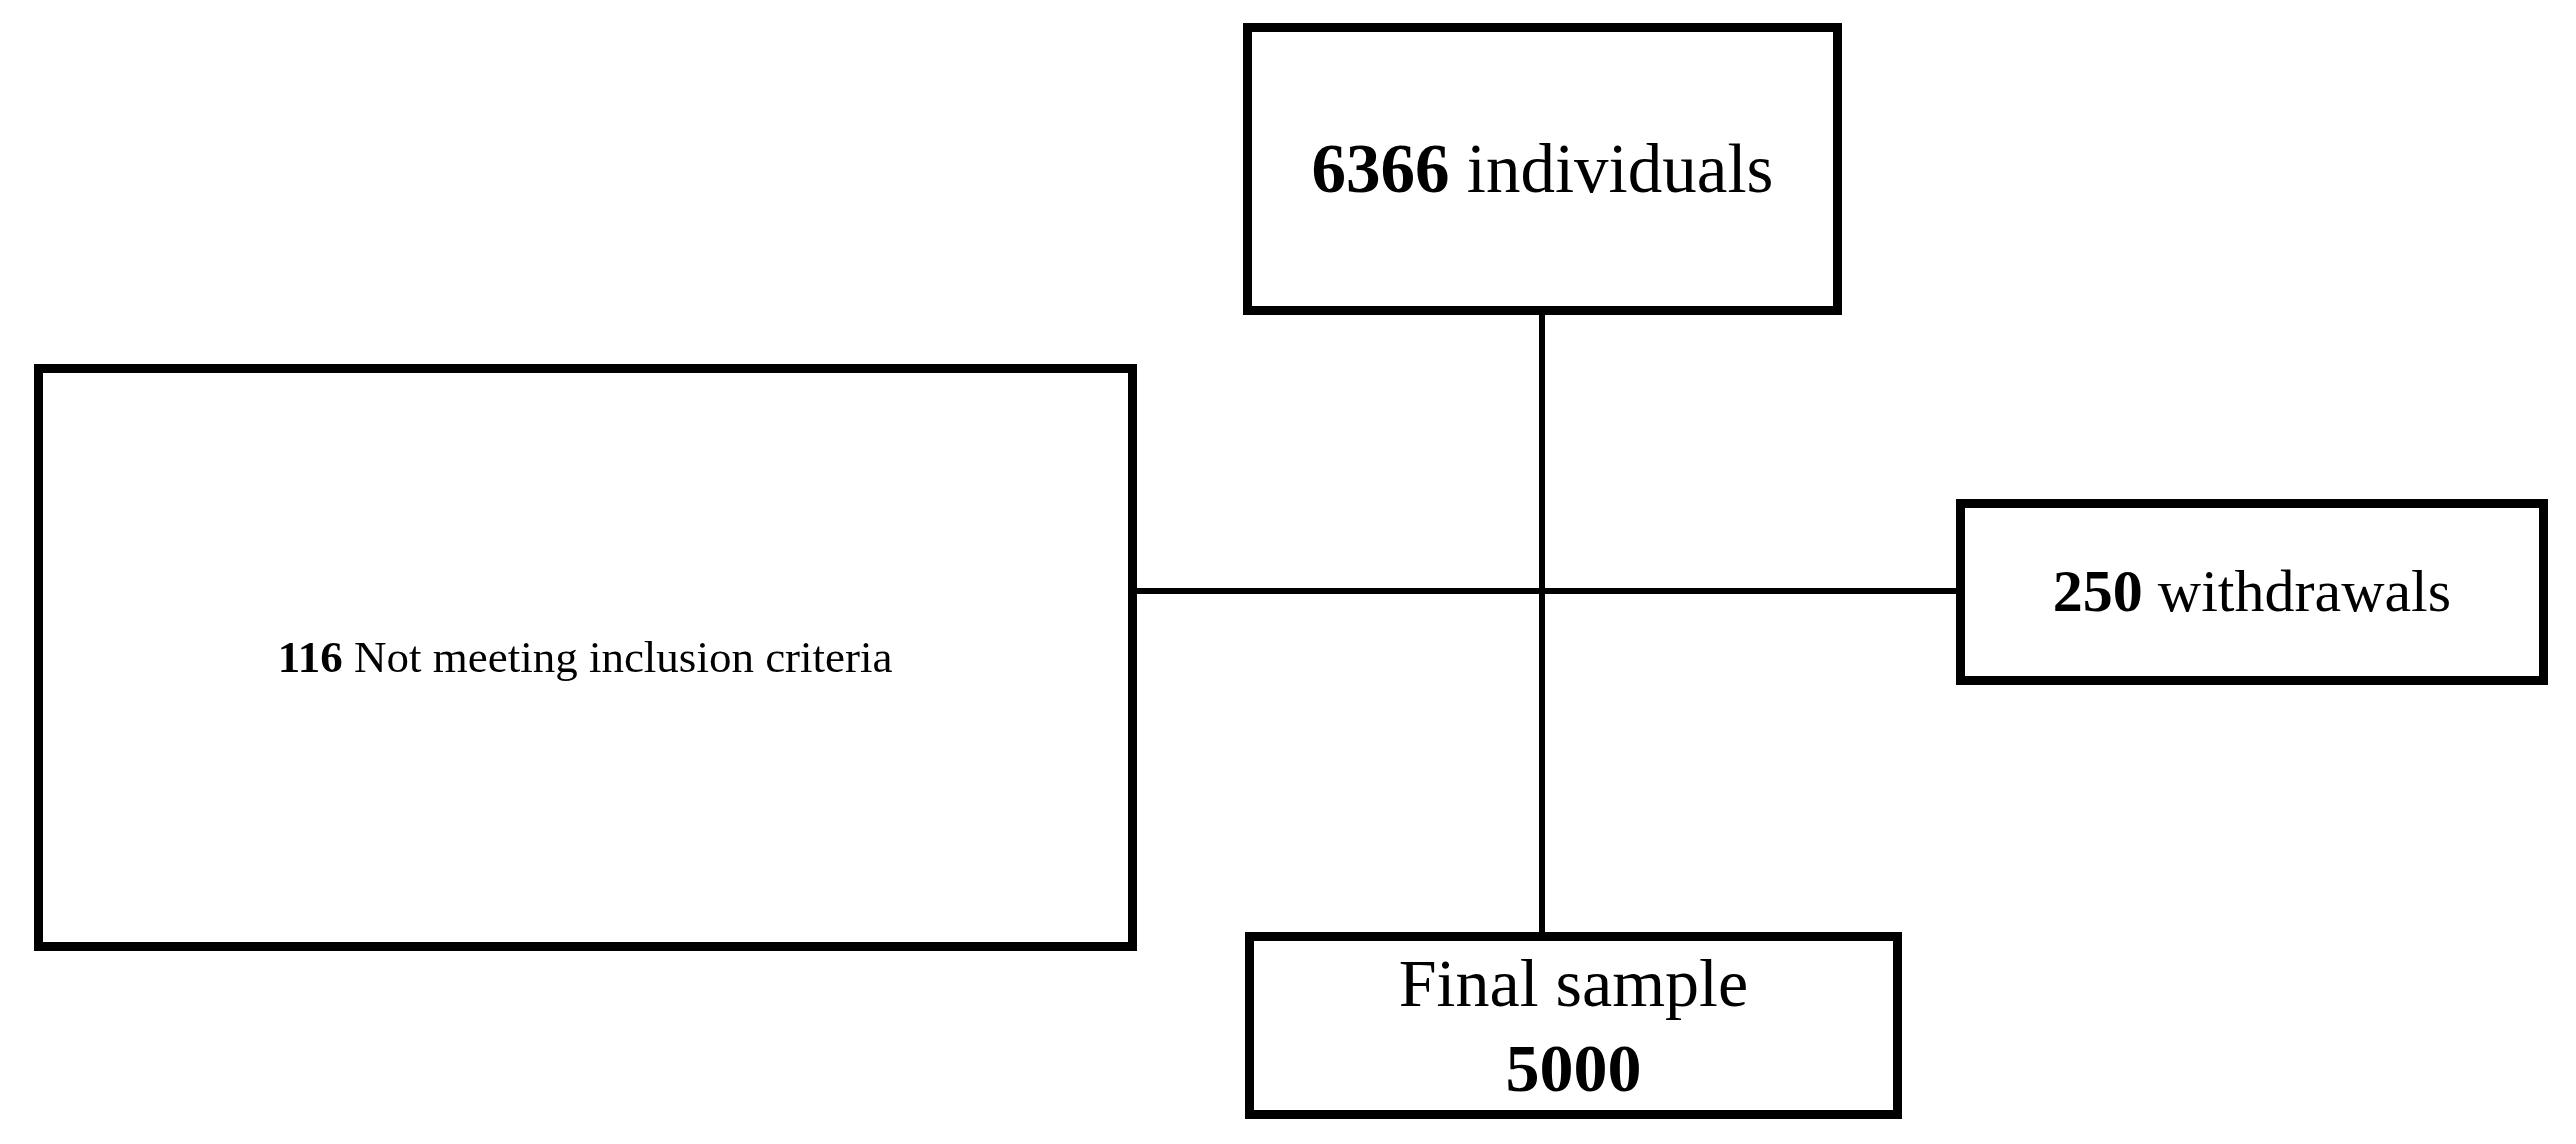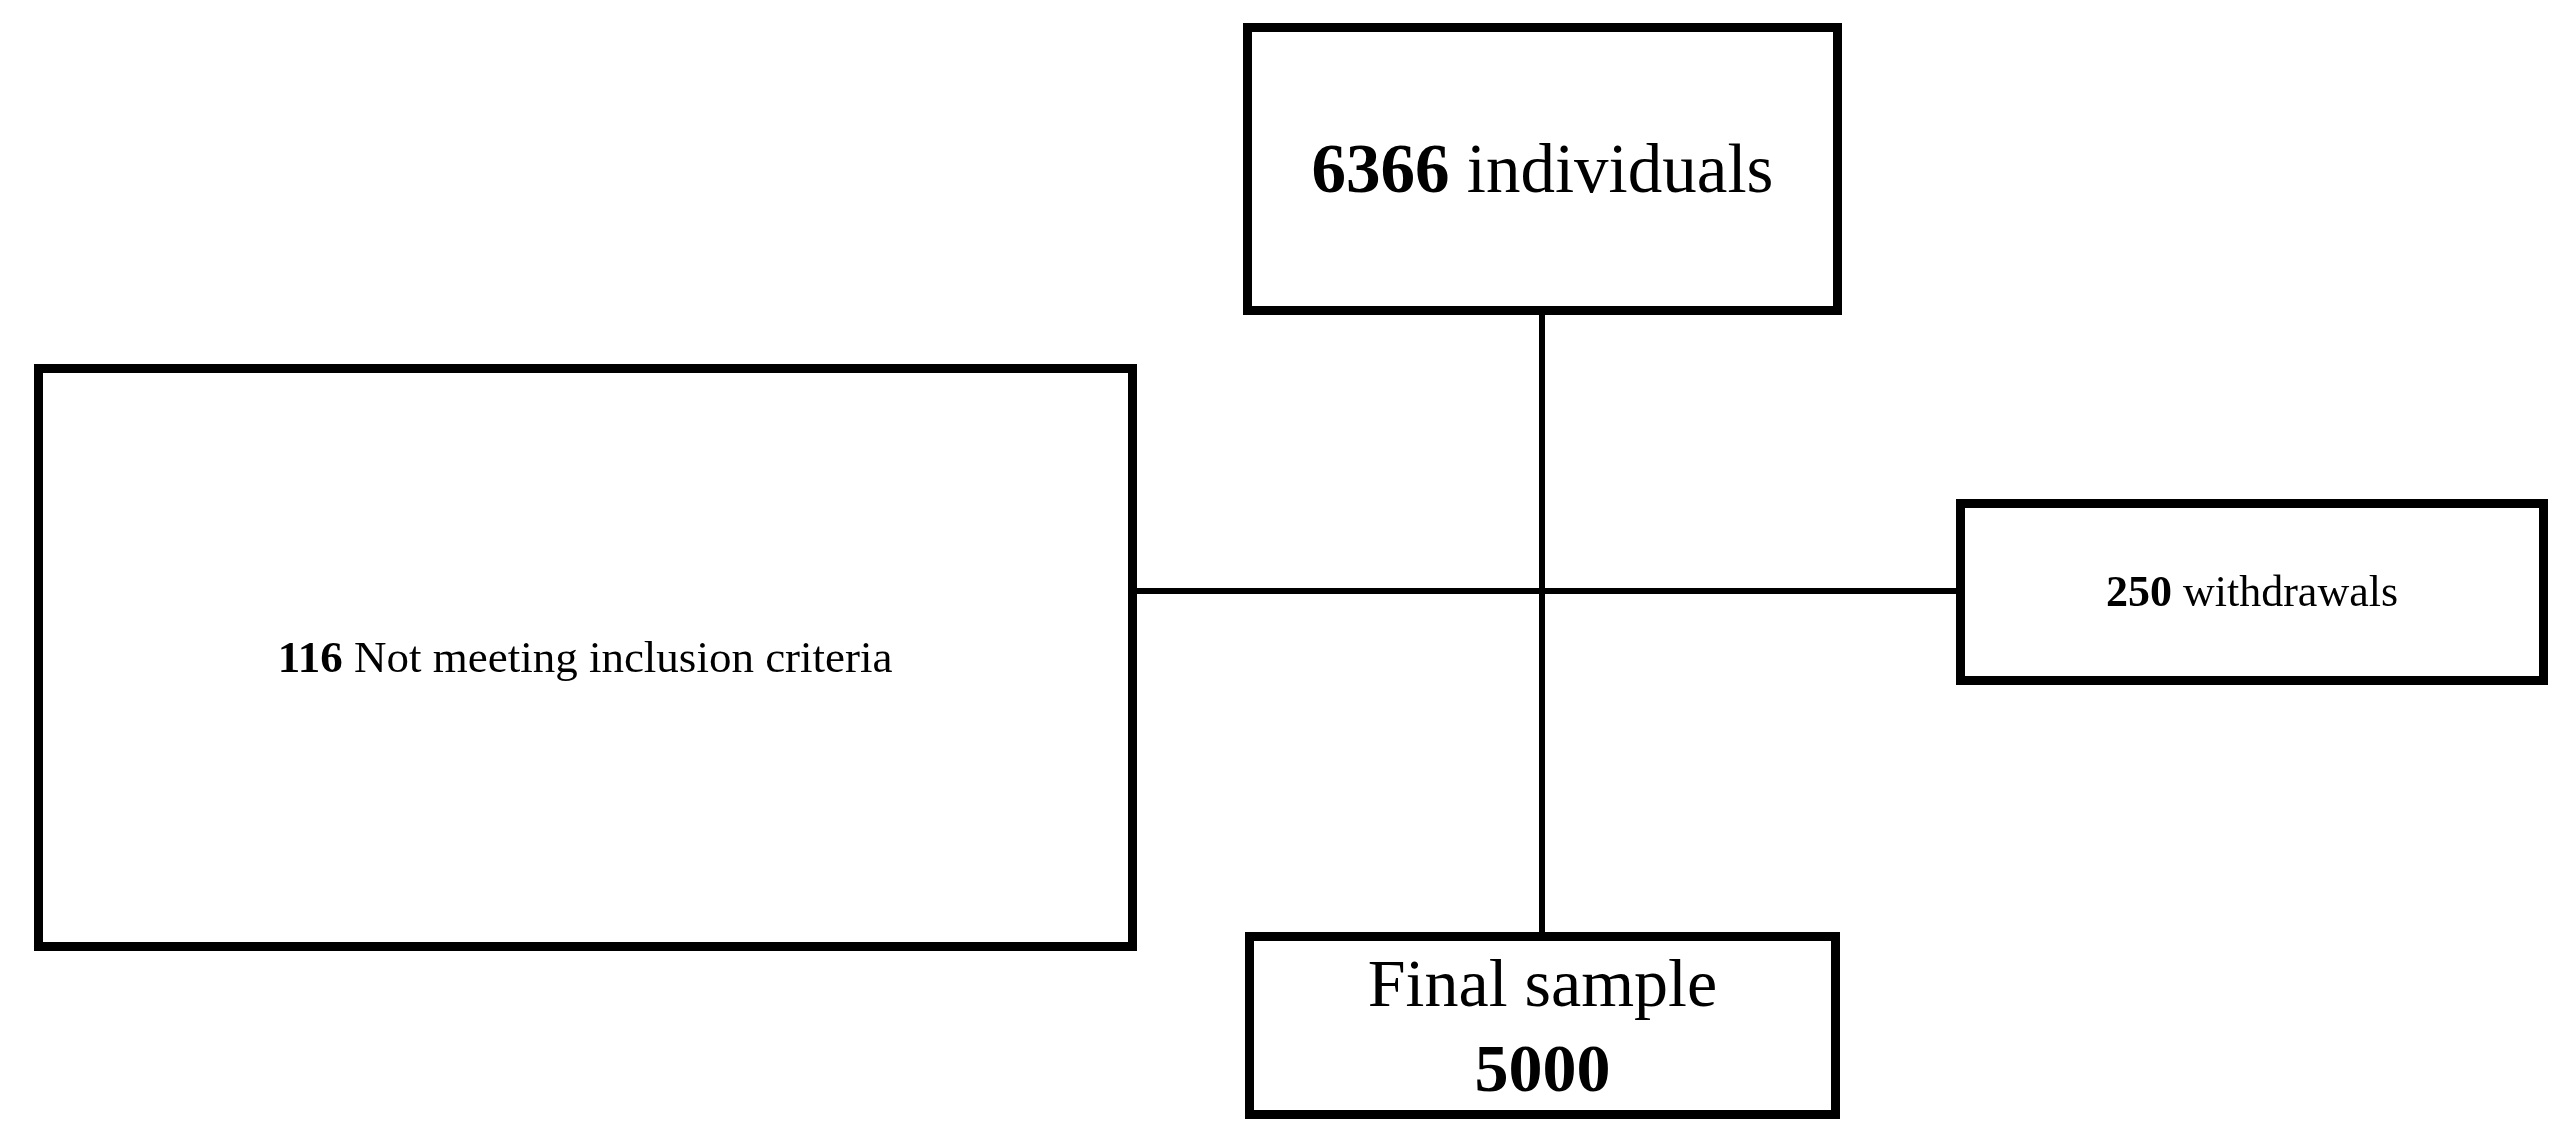--- a/index.html
+++ b/index.html
@@ -51,25 +51,25 @@
   #node-left {
     left: 25.6px; top: 364px;
     width: 1103px; height: 587px;
     font-size: 45px;
     line-height: 1.30;
     margin-left: 8px;
   }
   #node-right {
     left: 1956px; top: 499px;
     width: 592px; height: 186px;
-    font-size: 44px;
+    font-size: 60px;
   }
   #node-bottom {
     left: 1245px; top: 932px;
-    width: 595px; height: 187px;
+    width: 657px; height: 187px;
     font-size: 68px;
     line-height: 1.24;
   }
 
   
   #conn-trunk  { left: 1539px; top: 315px;  height: 618px; }
   #conn-cross  { left: 1129px; top: 588px;  width: 827px;  }
 </style>
 </head>
 <body>

